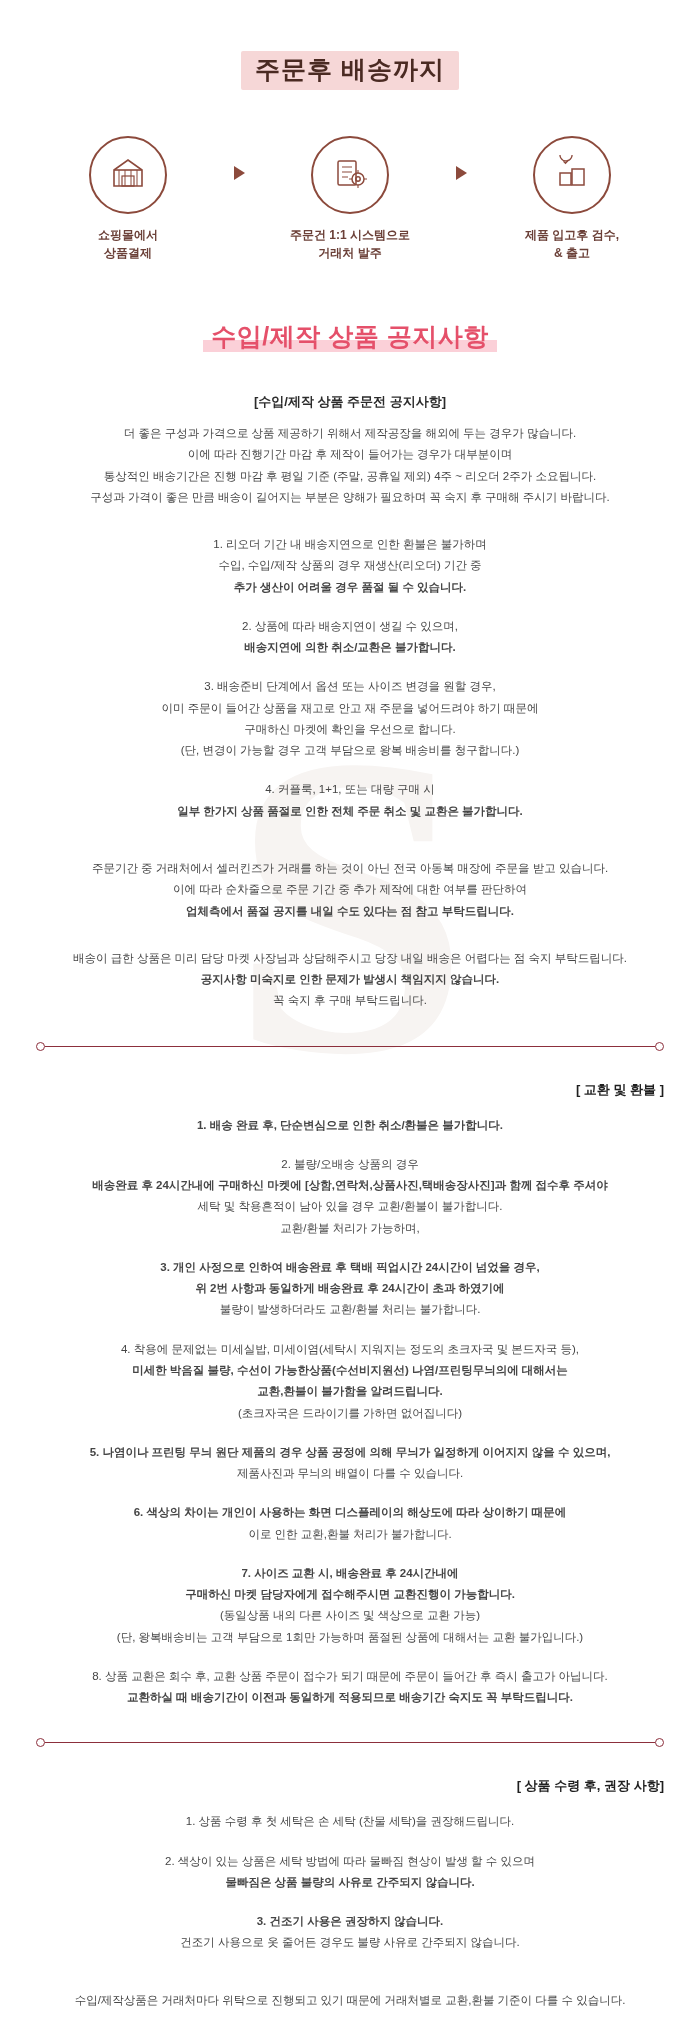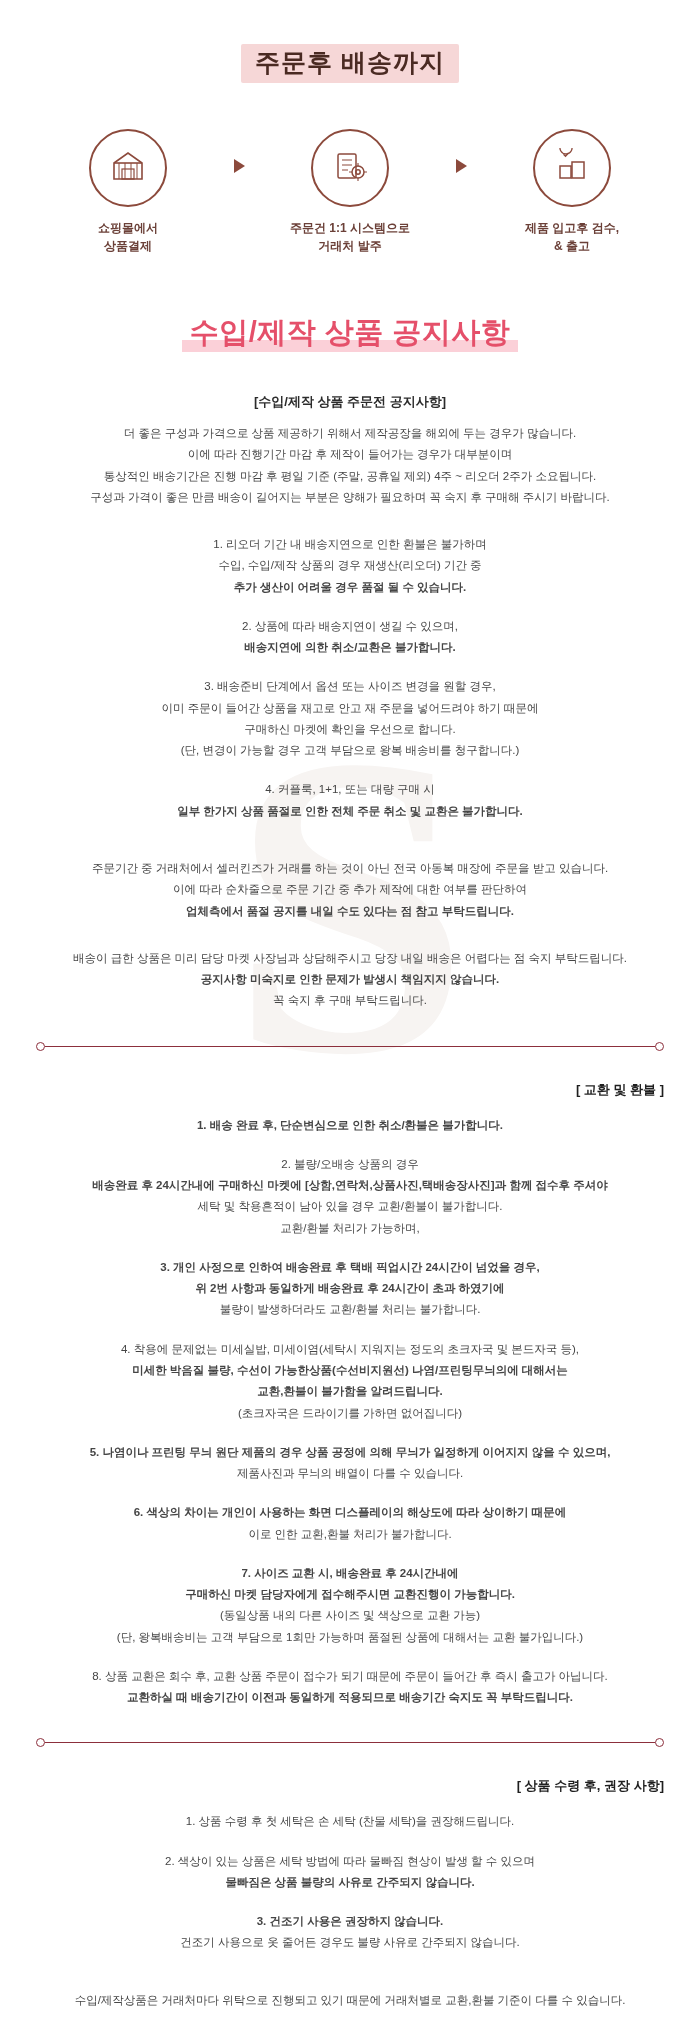--- a/index.html
+++ b/index.html
@@ -43,20 +43,21 @@
   }
   .top-banner-title {
     display: inline-block;
     font-size: 25px;
     font-weight: bold;
     color: #4a2a22;
     letter-spacing: 1px;
     padding: 2px 14px 4px;
     background: #f6d7d7;
     border-radius: 2px;
+    margin-top: 7px;
   }
 
   
   .steps {
     display: flex;
     justify-content: center;
     align-items: flex-start;
     margin-top: 46px;
     gap: 16px;
   }
@@ -99,21 +100,21 @@
   }
 
   
   .main-head-wrap {
     text-align: center;
     margin-top: 58px;
   }
   .main-head {
     display: inline-block;
     position: relative;
-    font-size: 29px;
+    font-size: 25px;
     font-weight: bold;
     color: #e5506a;
     letter-spacing: 0.5px;
     padding: 0 8px;
   }
   .main-head .hl {
     position: absolute;
     left: 0; right: 0;
     bottom: 1px;
     height: 12px;

